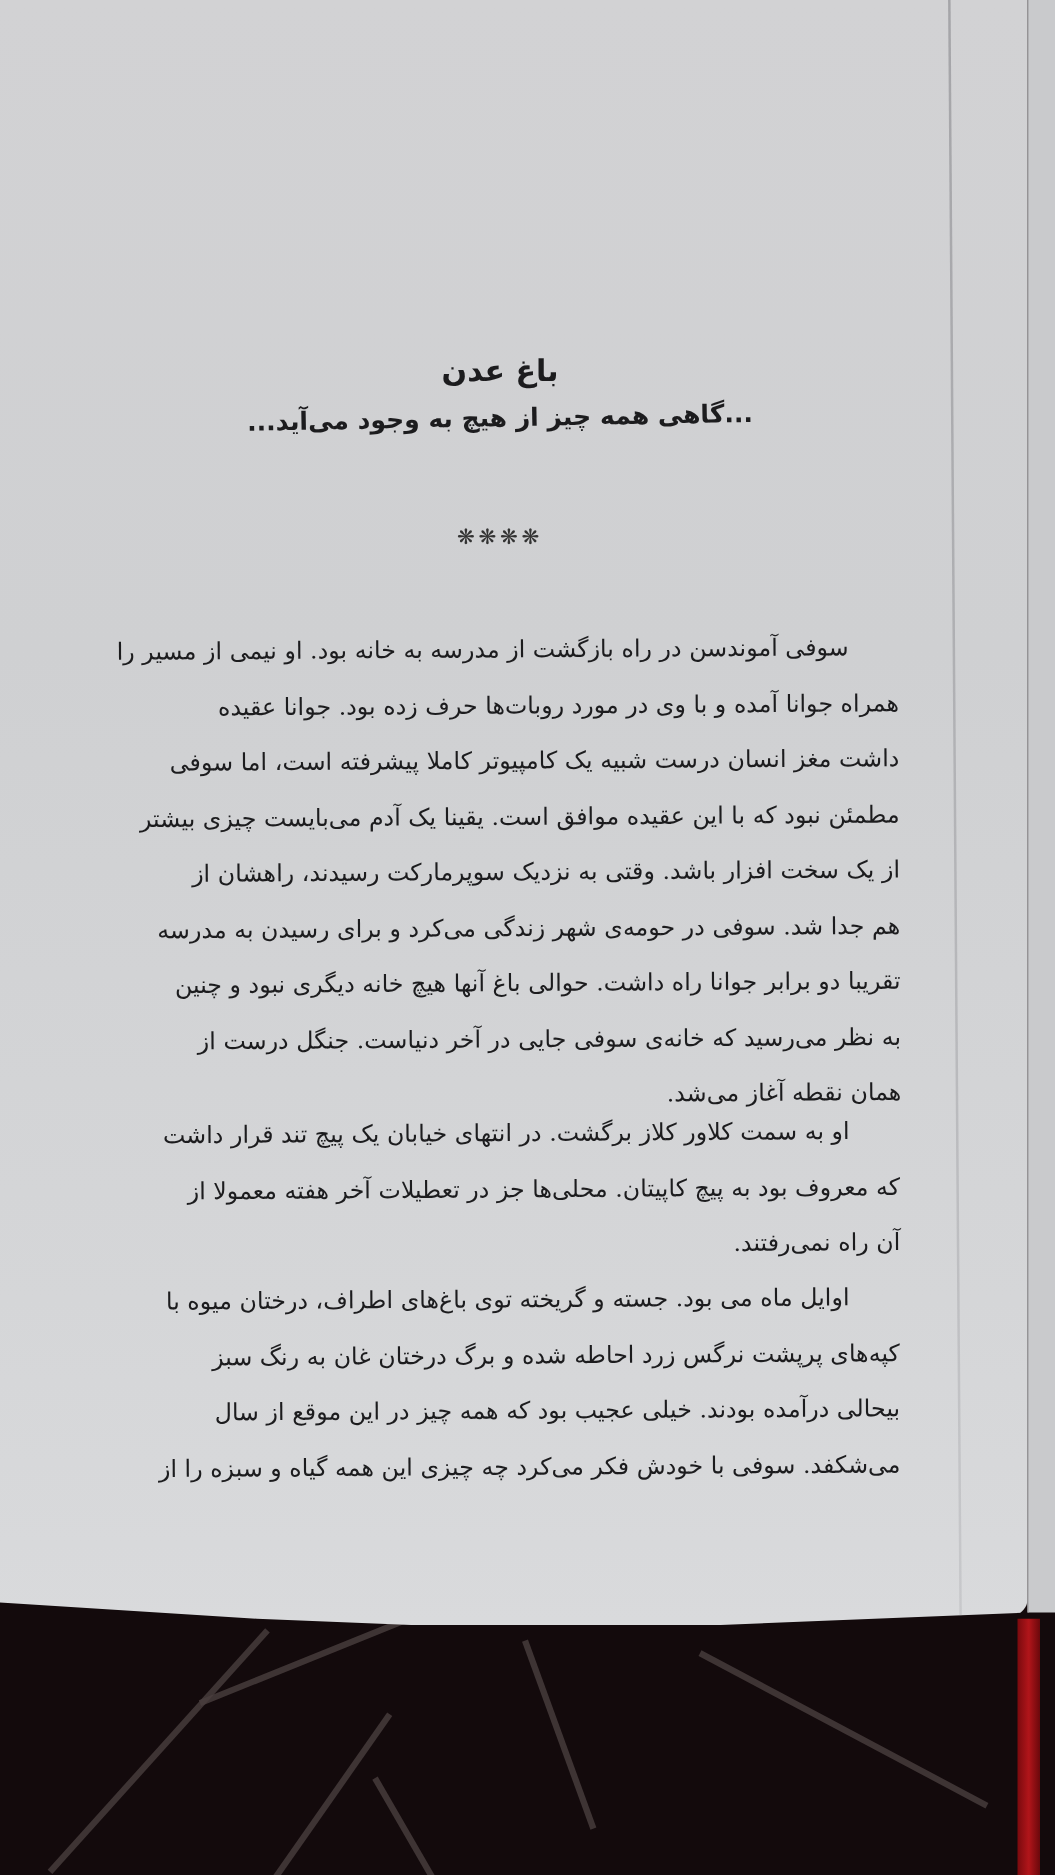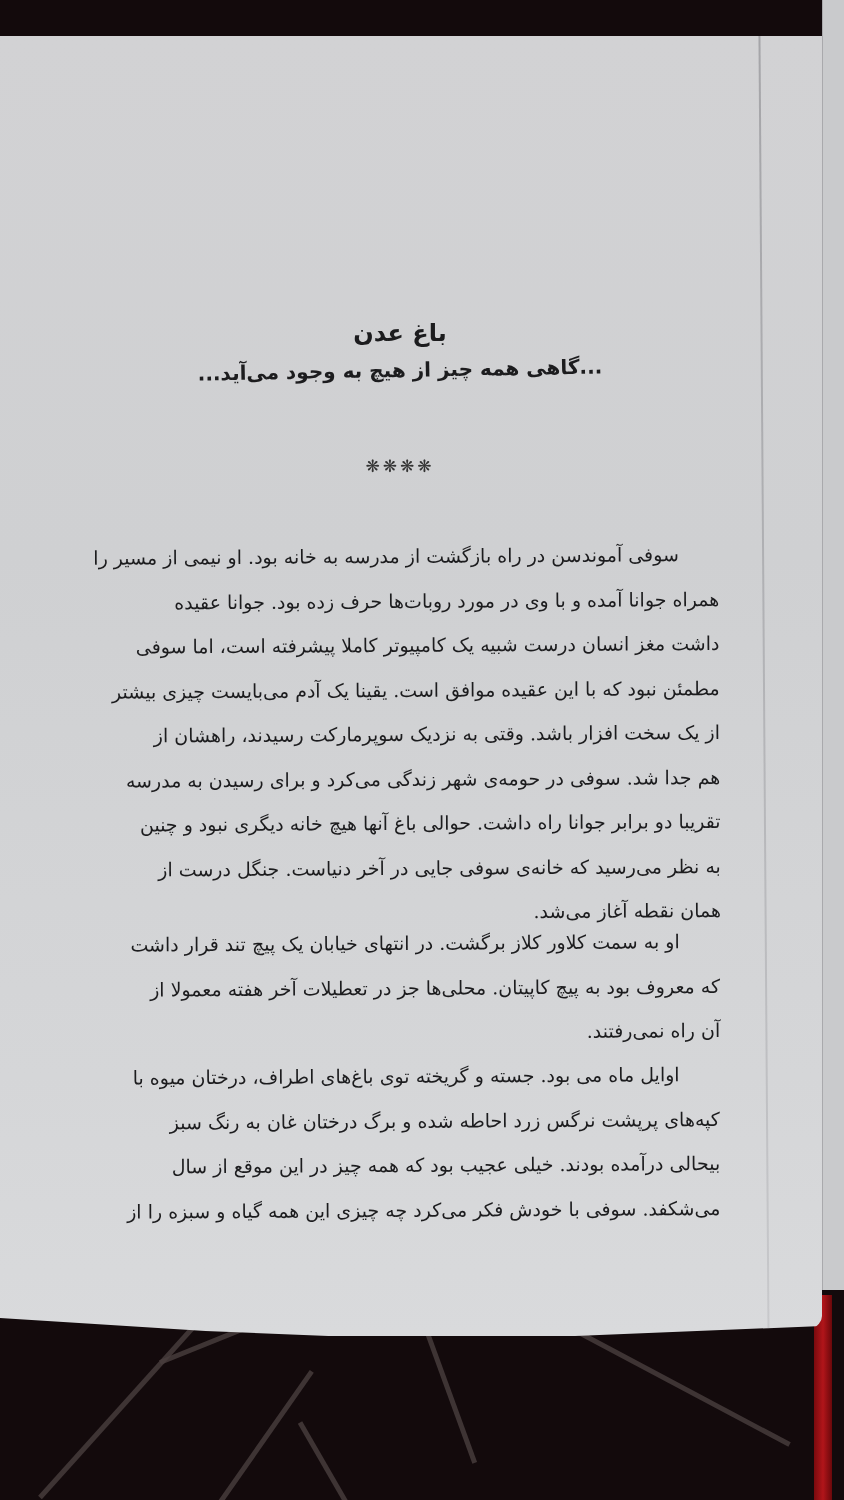--- a/index.html
+++ b/index.html
@@ -7,21 +7,20 @@
       width: 844px; height: 1500px; overflow: hidden; position: relative;
       background: #130a0c;
       font-family: "DejaVu Sans", sans-serif;
     }
     .carpet-line { position: absolute; border-top: 5px solid #4a3e3e; transform-origin: left center; opacity: .8; }
     .page {
       position: absolute; left: 0; top: 0; width: 822px; height: 1300px;
       background: linear-gradient(180deg, #d2d2d4 0%, #cfd0d2 40%, #d5d6d8 80%, #d9dadc 100%);
       border-bottom-right-radius: 40px 20px;
       clip-path: polygon(0 0, 100% 0, 100% 1290px, 55% 1305px, 25% 1295px, 0 1282px);
-      margin-top: 36px;
     }
     .next-page {
       position: absolute; left: 822px; top: 0; width: 22px; height: 1290px;
       background: #c9cacc;
       border-left: 1px solid #a9a9ac;
     }
     .gutter-crease {
       position: absolute; left: 763px; top: 0; width: 2px; height: 1300px;
       background: linear-gradient(180deg, rgba(120,120,125,.5), rgba(150,150,155,.25));
       transform: rotate(-0.4deg);

